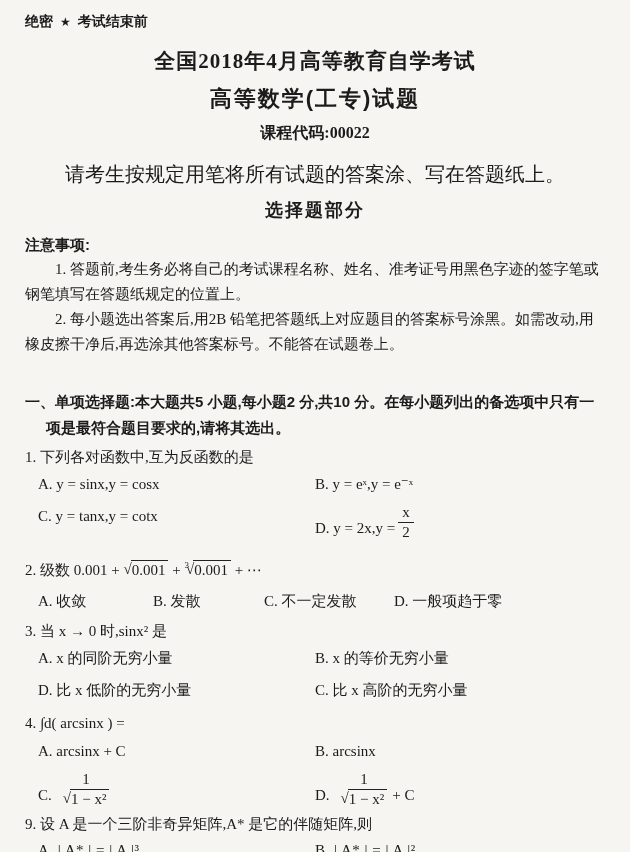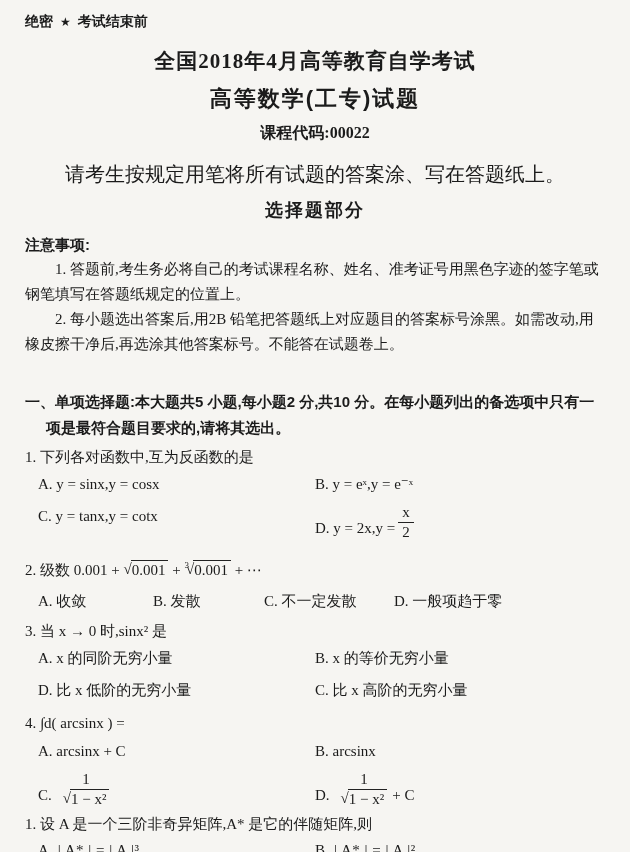--- a/index.html
+++ b/index.html
@@ -150,21 +150,21 @@
           <span class="den">
             <span class="sqrt"><span class="sign">√</span><span class="radicand">1 − x²</span></span>
           </span>
         </span>
         <span>+ C</span>
       </span>
     </div>
   </div>
 
   <div class="question q5">
-    <div class="q-stem">1. 设 A 是一个三阶非奇异矩阵,A* 是它的伴随矩阵,则</div>
+    <div class="q-stem">9. 设 A 是一个三阶非奇异矩阵,A* 是它的伴随矩阵,则</div>
     <div class="opts-2col">
       <span class="opt">A. | A* | = | A |³</span>
       <span class="opt">B. | A* | = | A |²</span>
 
     </div>
   </div>
 
 </div>
 
 </body></html>

